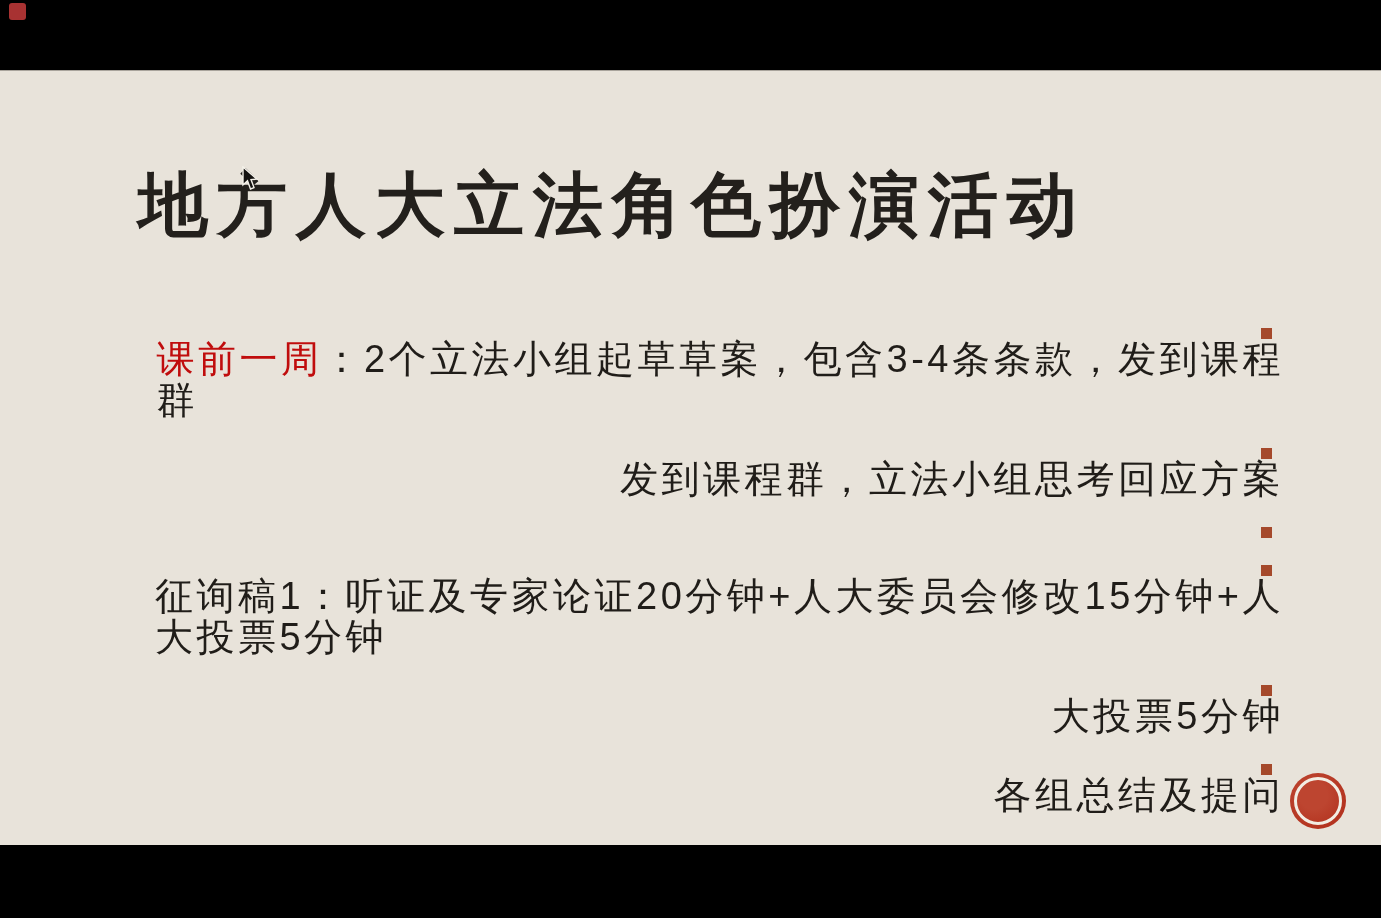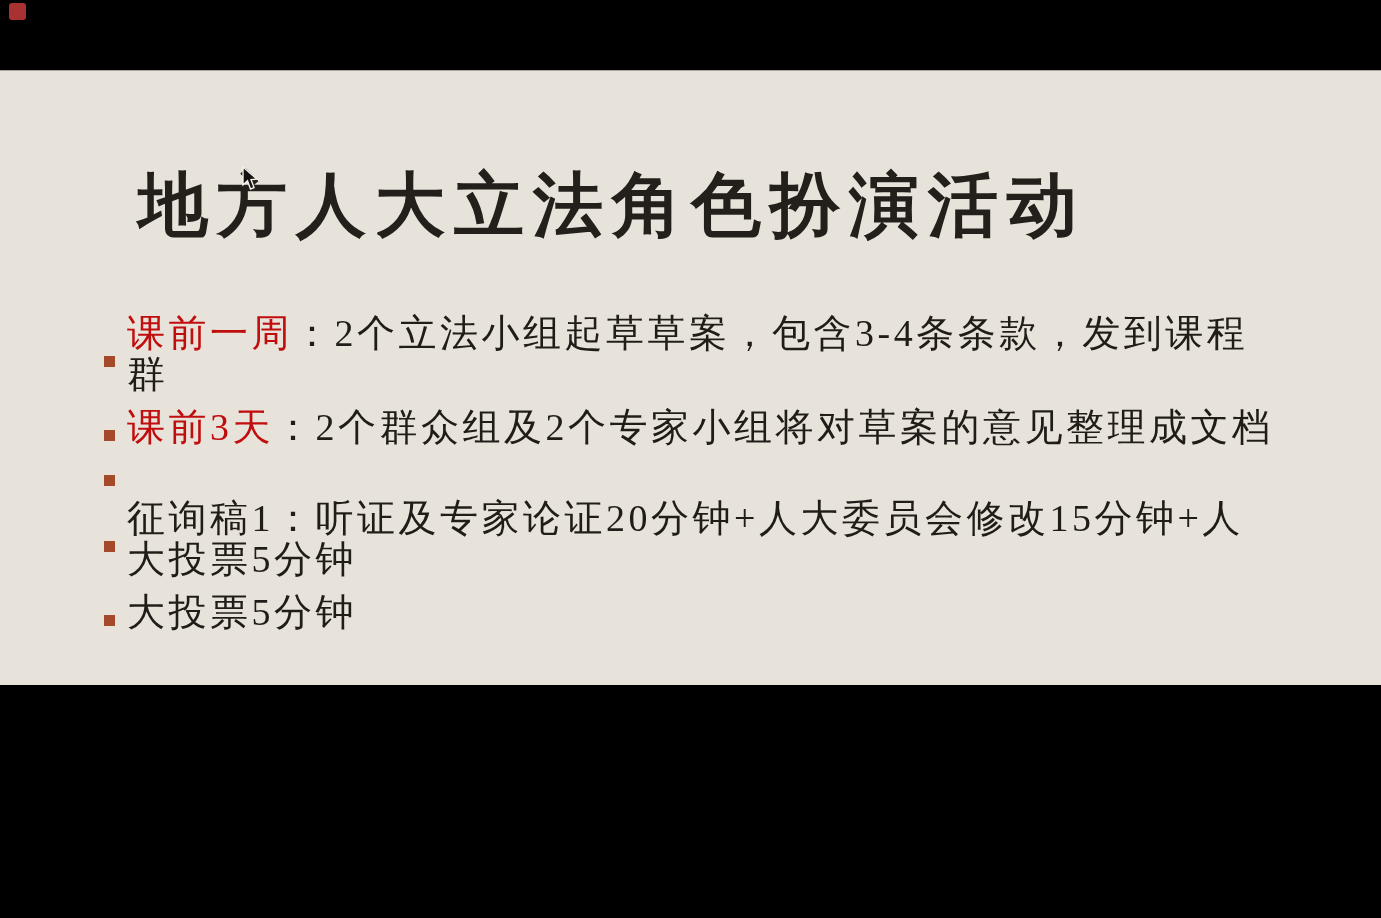--- a/index.html
+++ b/index.html
@@ -1,42 +1,42 @@
 <!DOCTYPE html>
 <html><head>
 <meta charset="utf-8">
 <style>
   html,body{margin:0;padding:0;background:#000;}
   .stage{
     position:relative;
-    width:1381px;height:685px;
+    width:1381px;height:918px;
     background:#d946ef;
     overflow:hidden;
-    font-family:Liberation Serif, serif;
+    font-family:Liberation Sans, sans-serif;
   }
   .letterbox{position:absolute;left:0;width:1381px;background:#000;}
   .letterbox.top{top:0;height:70px;}
   .letterbox.bottom{top:845px;height:73px;}
   .corner-marker{
     position:absolute;left:9px;top:3px;width:17px;height:17px;
     background:#a83232;border-radius:3px;
   }
   .slide{
     position:absolute;left:0;top:70px;width:1381px;height:775px;
     background:#e8e3da;border-top:1px solid #a9a49c;box-sizing:border-box;
   }
   .slide-title{
     position:absolute;left:138px;top:96px;
     font-size:70px;line-height:1.1;font-weight:bold;
     letter-spacing:9px;color:#23201c;white-space:nowrap;
   }
   .body-block{
     position:absolute;left:104px;top:242px;width:1180px;
   }
-  .bullet{display:flex;align-items:center;margin-bottom:12px;}
+  .bullet{display:flex;align-items:flex-end;margin-bottom:12px;flex-direction:column;}
   .bullet .marker{
     flex:none;width:11px;height:11px;background:#a5492b;
     margin:15px 12px 0 0;
   }
   .bullet .btext{
     font-size:38px;line-height:41px;letter-spacing:3.5px;
     color:#201d19;white-space:nowrap;
   }
   .bullet .head{color:#c00d0d;}
   .bullet .bline{white-space:nowrap;}
@@ -71,21 +71,21 @@
         <div class="marker"></div>
         <div class="btext">
           <div class="bline"><span class="head">课前一周</span><span>：</span><span>2个立法小组起草草案，包含3-4条条款，发到课程</span></div>
           <div class="bline">群</div>
         </div>
       </div>
 
       <div class="bullet">
         <div class="marker"></div>
         <div class="btext">
-          <div class="bline"><span class="head">课前3天</span><span>：</span><span>2个群众组及2个专家小组将对草案的意见整理成文档</span></div>
+          <div class="bline">发到课程群，立法小组思考回应方案</div>
         </div>
       </div>
 
       <div class="bullet">
         <div class="marker"></div>
       </div>
 
       <div class="bullet">
         <div class="marker"></div>
         <div class="btext">
@@ -94,20 +94,27 @@
         </div>
       </div>
 
       <div class="bullet">
         <div class="marker"></div>
         <div class="btext">
           <div class="bline">大投票5分钟</div>
         </div>
       </div>
 
+      <div class="bullet">
+        <div class="marker"></div>
+        <div class="btext">
+          <div class="bline"><span class="head"></span><span></span><span>各组总结及提问</span></div>
+          <div class="bline"></div>
+        </div>
+      </div>
 
     </div>
 
     <div class="stamp">
       <div class="ring"></div>
     </div>
 
   </div>
 
   <svg class="cursor" viewBox="0 0 17 26" xmlns="http://www.w3.org/2000/svg">

